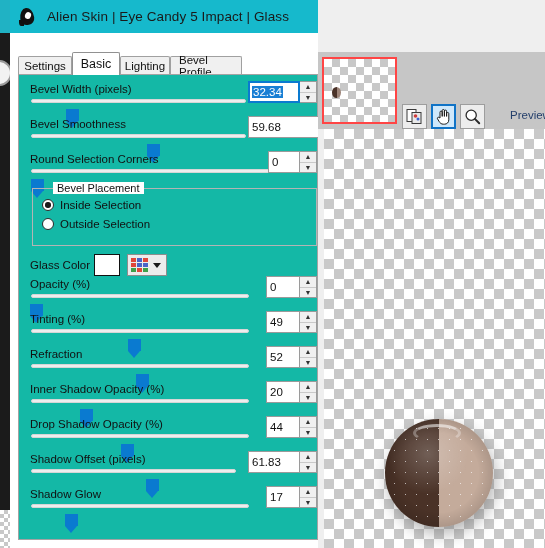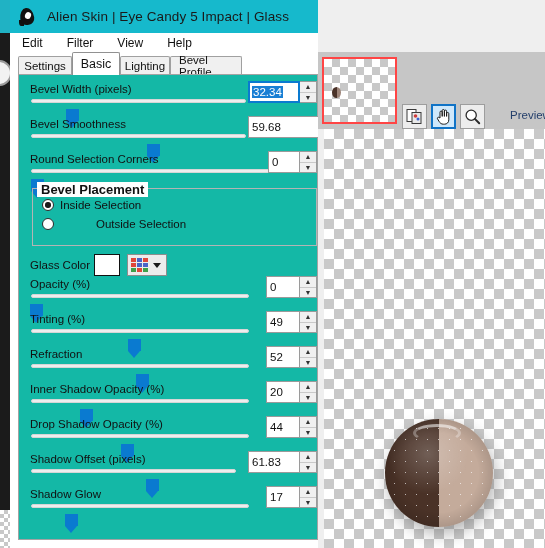--- a/index.html
+++ b/index.html
@@ -79,22 +79,22 @@
   .spin.focused .box span { background:#1a7fd4; color:#ffffff; padding:0 1px; }
   .spin .btns { width:17px; border:1px solid #9a9a9a; border-left:none;
     background:#f0f0f0; display:flex; flex-direction:column; }
   .spin .btns div { flex:1; display:flex; align-items:center; justify-content:center;
     font-size:7px; color:#333; line-height:1; }
   .spin .btns div:first-child { border-bottom:1px solid #c9c9c9; }
 
   
   .groupbox { position:absolute; left:13px; width:285px; height:58px;
     border:1px solid #b4b4b4; }
-  .groupbox-title { position:absolute; left:4px; top:-7px; background:#fff;
-    padding:0 4px; font-size:13px; color:#111;font-weight:bold; }
+  .groupbox-title { position:absolute; left:20px; top:-7px; background:#fff;
+    padding:0 4px; font-size:11px; color:#111; }
   .radio-row { position:absolute; left:9px; display:flex; align-items:center; }
   .radio { width:12px; height:12px; border:1.4px solid #2b2b2b; border-radius:50%;
     background:#fff; position:relative; margin-right:6px; flex:0 0 auto; }
   .radio.on::after { content:""; position:absolute; left:2.3px; top:2.3px;
     width:5.4px; height:5.4px; border-radius:50%; background:#1a1a1a; }
   .radio-label { font-size:11.5px; color:#111; }
 
   
   .swatch { position:absolute; width:26px; height:22px; background:#ffffff;
     border:1.6px solid #111; }
@@ -170,26 +170,20 @@
 
     <div class="titlebar">
       <div class="app-icon">
         <div class="tail"></div>
           <div class="head"></div>
           <div class="eye"></div>
       </div>
       <div class="title-text">Alien Skin | Eye Candy 5 Impact | Glass</div>
     </div>
 
-    <div class="menubar">
-      <div class="menu-item">Edit</div>
-      <div class="menu-item">Filter</div>
-      <div class="menu-item">View</div>
-      <div class="menu-item">Help</div>
-    </div>
 
     <div class="tabstrip">
       <div class="tab" style="left:0px;   width:54px;">Settings</div>
       <div class="tab active" style="left:54px;  width:48px;">Basic</div>
       <div class="tab" style="left:102px; width:50px;">Lighting</div>
       <div class="tab" style="left:152px; width:72px;padding-left:8px;">Bevel Profile</div>
     </div>
 
     <div class="panel">
 
@@ -249,21 +243,21 @@
           </div>
         </div>
       </div>
 
       <div class="groupbox" style="top:113px;">
         <div class="groupbox-title">Bevel Placement</div>
         <div class="radio-row" style="top:10px;">
           <span class="radio on"></span>
           <span class="radio-label">Inside Selection</span>
         </div>
-        <div class="radio-row" style="top:29px;gap:36px;">
+        <div class="radio-row" style="top:29px;">
           <span class="radio"></span>
           <span class="radio-label">Outside Selection</span>
         </div>
       </div>
 
       <div class="ctrl" style="top:179px;">
         <div class="ctrl-label" style="top:5px;">Glass Color</div>
         <div class="swatch" style="left:75px; top:0px;"></div>
         <div class="picker" style="left:108px; top:0px;">
           <span class="grid">

